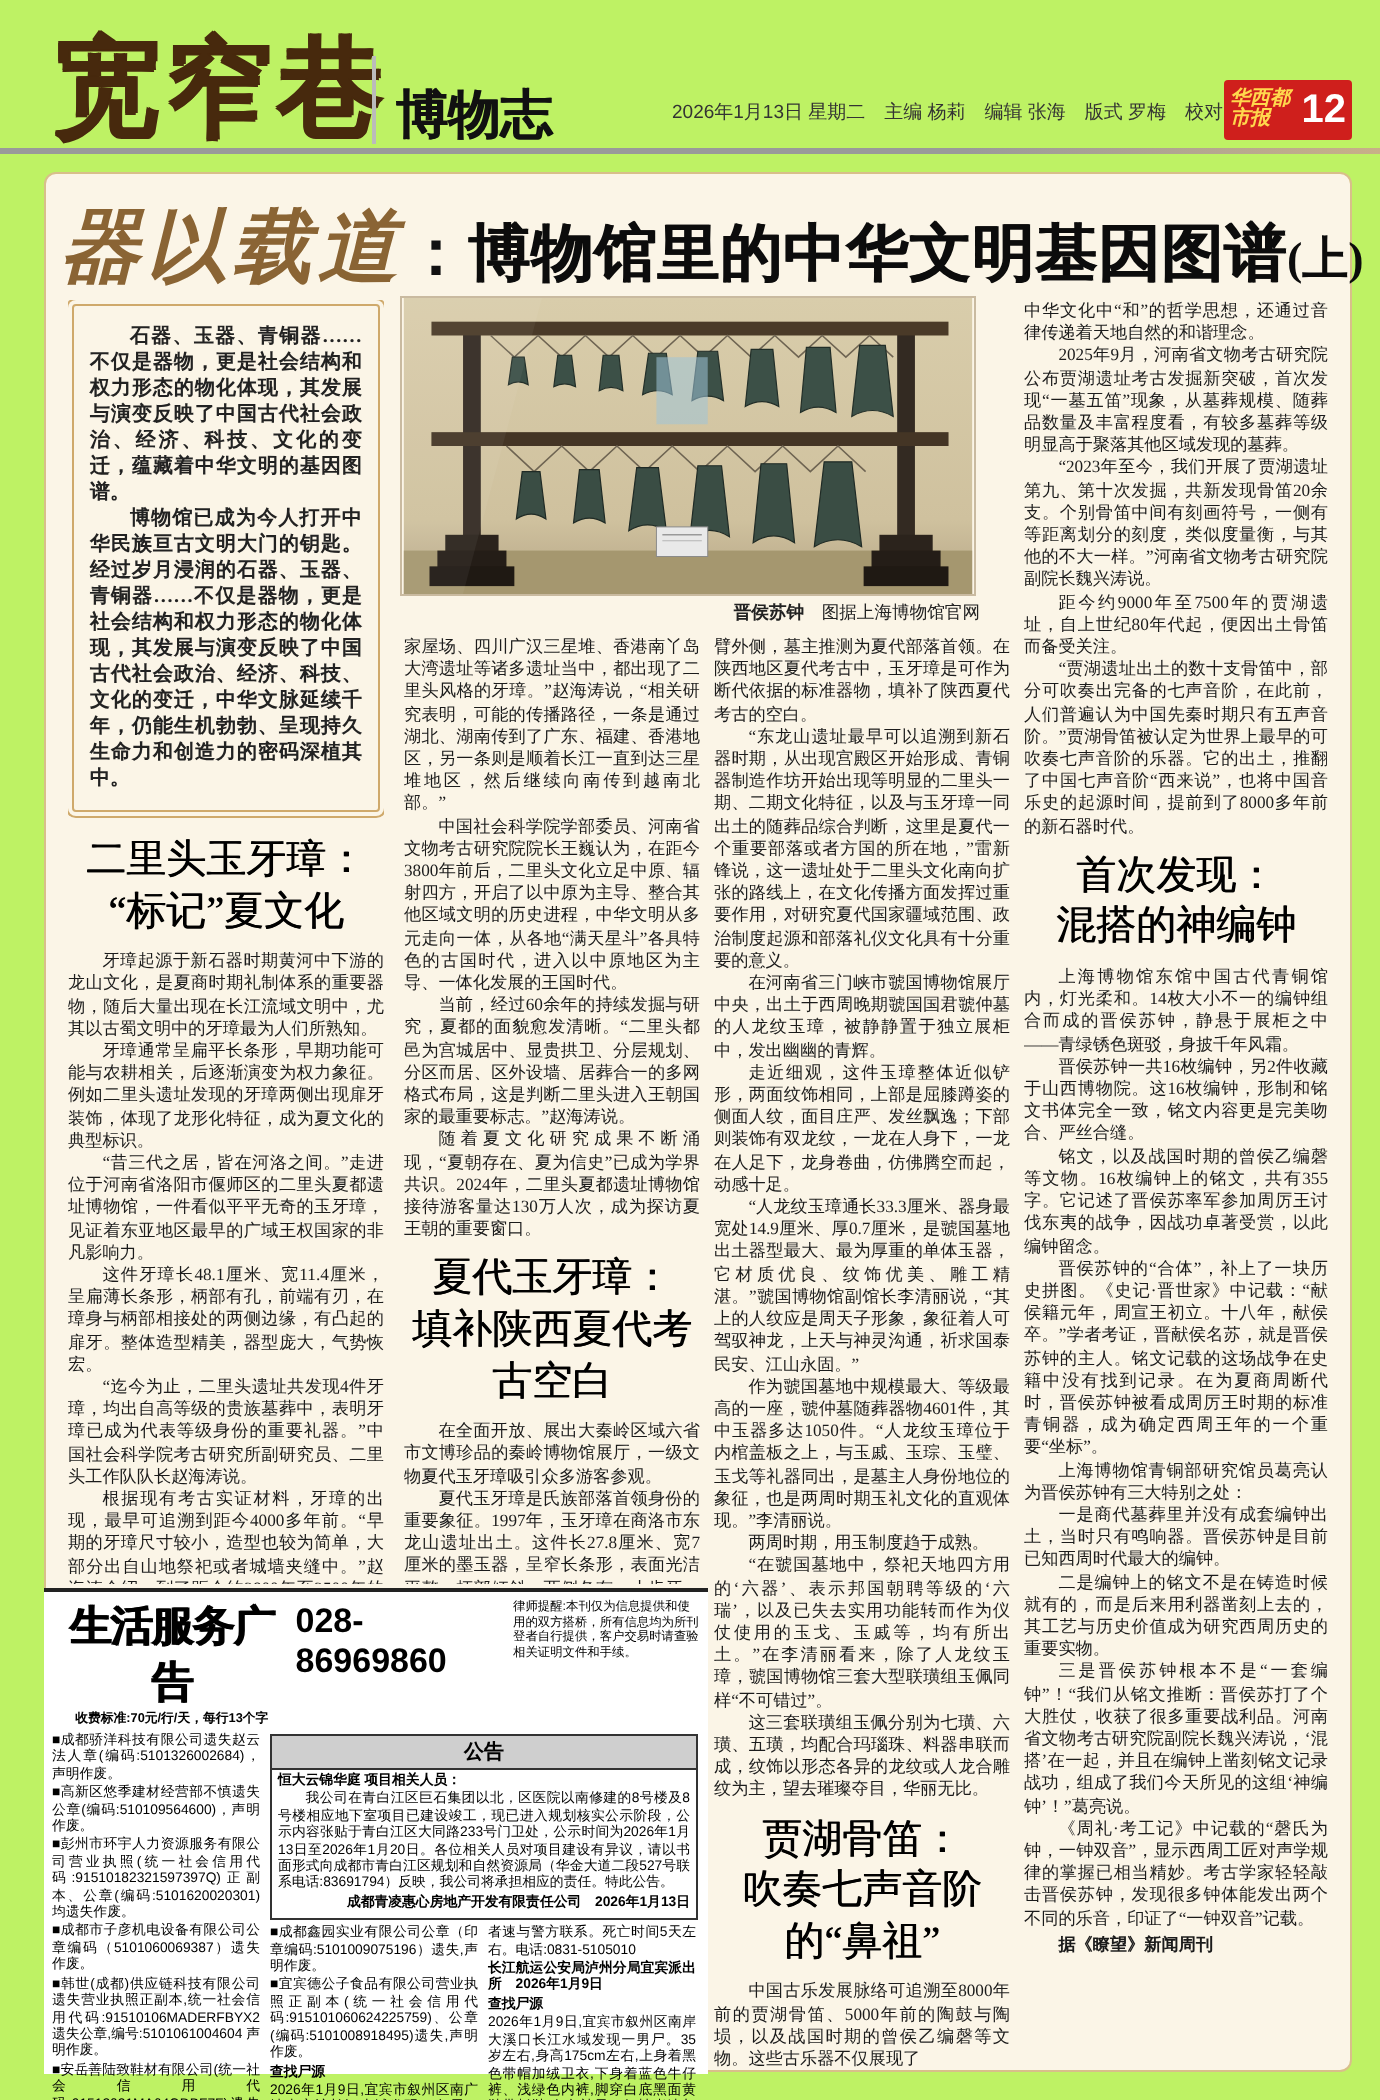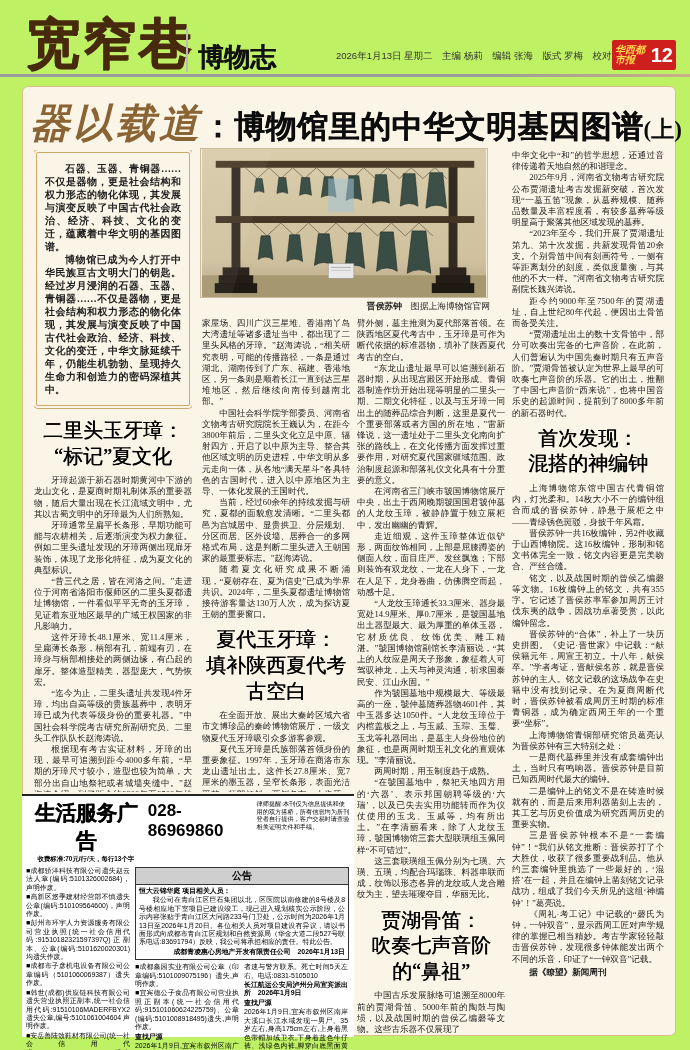--- a/index.html
+++ b/index.html
@@ -214,21 +214,21 @@
       <span>首次发现：</span><br>
       <span>混搭的神编钟</span>
     </div>
     <p>上海博物馆东馆中国古代青铜馆内，灯光柔和。14枚大小不一的编钟组合而成的晋侯苏钟，静悬于展柜之中——青绿锈色斑驳，身披千年风霜。</p>
     <p>晋侯苏钟一共16枚编钟，另2件收藏于山西博物院。这16枚编钟，形制和铭文书体完全一致，铭文内容更是完美吻合、严丝合缝。</p>
     <p>铭文，以及战国时期的曾侯乙编磬等文物。16枚编钟上的铭文，共有355字。它记述了晋侯苏率军参加周厉王讨伐东夷的战争，因战功卓著受赏，以此编钟留念。</p>
     <p>晋侯苏钟的“合体”，补上了一块历史拼图。《史记·晋世家》中记载：“献侯籍元年，周宣王初立。十八年，献侯卒。”学者考证，晋献侯名苏，就是晋侯苏钟的主人。铭文记载的这场战争在史籍中没有找到记录。在为夏商周断代时，晋侯苏钟被看成周厉王时期的标准青铜器，成为确定西周王年的一个重要“坐标”。</p>
     <p>上海博物馆青铜部研究馆员葛亮认为晋侯苏钟有三大特别之处：</p>
     <p>一是商代墓葬里并没有成套编钟出土，当时只有鸣响器。晋侯苏钟是目前已知西周时代最大的编钟。</p>
     <p>二是编钟上的铭文不是在铸造时候就有的，而是后来用利器凿刻上去的，其工艺与历史价值成为研究西周历史的重要实物。</p>
-    <p>三是晋侯苏钟根本不是“一套编钟”！“我们从铭文推断：晋侯苏打了个大胜仗，收获了很多重要战利品。他从约三套编钟里挑选了一些最好的，‘混搭’在一起，并且在编钟上凿刻铭文记录战功，组成了我们今天所见的这组‘神编钟’！”葛亮说。</p>
+    <p>三是晋侯苏钟根本不是“一套编钟”！“我们从铭文推断：晋侯苏打了个大胜仗，收获了很多重要战利品。河南省文物考古研究院副院长魏兴涛说，‘混搭’在一起，并且在编钟上凿刻铭文记录战功，组成了我们今天所见的这组‘神编钟’！”葛亮说。</p>
     <p>《周礼·考工记》中记载的“磬氏为钟，一钟双音”，显示西周工匠对声学规律的掌握已相当精妙。考古学家轻轻敲击晋侯苏钟，发现很多钟体能发出两个不同的乐音，印证了“一钟双音”记载。</p>
     <p class="credit">据《瞭望》新闻周刊</p>
   </div>
 
   <div class="ads">
     <div class="ads-head">
       <div class="ads-title-wrap">
         <div class="ads-title">生活服务广告</div>
         <div class="ads-fee">收费标准:70元/行/天，每行13个字</div>
       </div>

